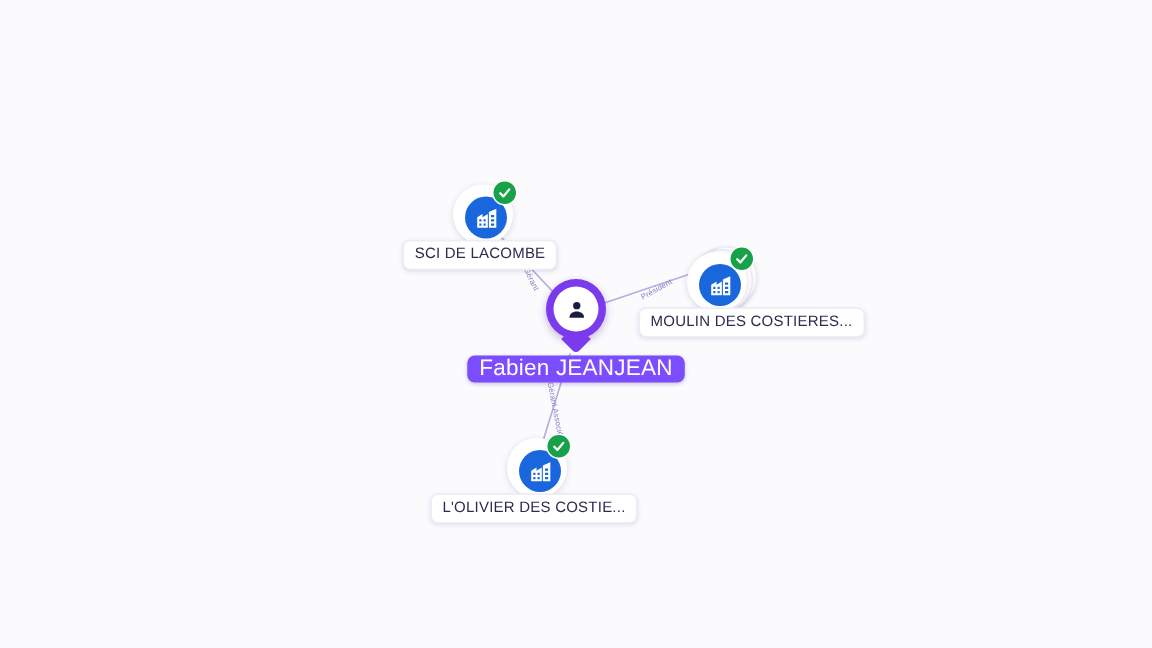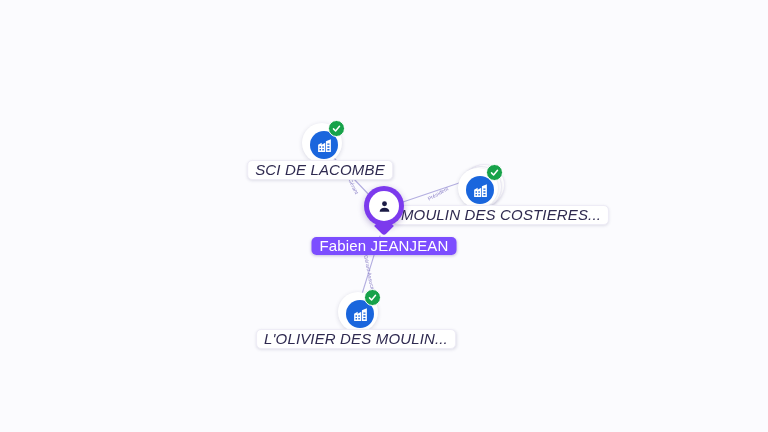--- a/index.html
+++ b/index.html
@@ -135,27 +135,26 @@
 
   
   .node-label {
     position: absolute;
     transform: translateX(-50%);
     background: #ffffff;
     border: 1px solid #eeecf6;
     border-radius: 5px;
     box-shadow: 0 1px 3px rgba(40, 35, 90, 0.13);
     padding: 3px 7px 4px 7px;
-    font-size: 15px;
+    font-size: 10px;
     line-height: 11px;
     letter-spacing: 0.15px;
     color: #2f2a50;
     white-space: nowrap;
     font-family: "Liberation Sans", sans-serif;
-    font-style: italic;
   }
 
   .person-label {
     position: absolute;
     transform: translateX(-50%);
     background: #7c4dff;
     border-radius: 5px;
     padding: 3px 8px 4px 8px;
     font-size: 15px;
     line-height: 11px;
@@ -241,21 +240,21 @@
           <path d="M14 21V6l7-3v18h-7zm2-2h3v-2h-3v2zm0-4h3v-2h-3v2zm0-4h3V9h-3v2z"></path>
         </svg>
       </div>
     </div>
     <div class="verified-badge">
       <svg width="9" height="9" viewBox="0 0 24 24" fill="none" stroke="#ffffff" stroke-width="4" stroke-linecap="round" stroke-linejoin="round">
         <polyline points="4,13 9.5,18.5 20,6"></polyline>
       </svg>
     </div>
   </div>
-  <div class="node-label" style="left:356px; top:329px;">L'OLIVIER DES MOULIN...</div>
+  <div class="node-label" style="left:356px; top:329px;">L'OLIVIER DES COSTIE...</div>
 
   <div class="node person-node" style="left:384px; top:210px;">
     <div class="person-pin"></div>
     <div class="person-inner">
       <svg width="15" height="15" viewBox="0 0 24 24" fill="#1b1b46">
         <circle cx="12" cy="7.6" r="3.9"></circle>
         <path d="M4.2 20.5c0-4.3 3.5-6.6 7.8-6.6s7.8 2.3 7.8 6.6z"></path>
       </svg>
     </div>
   </div>

